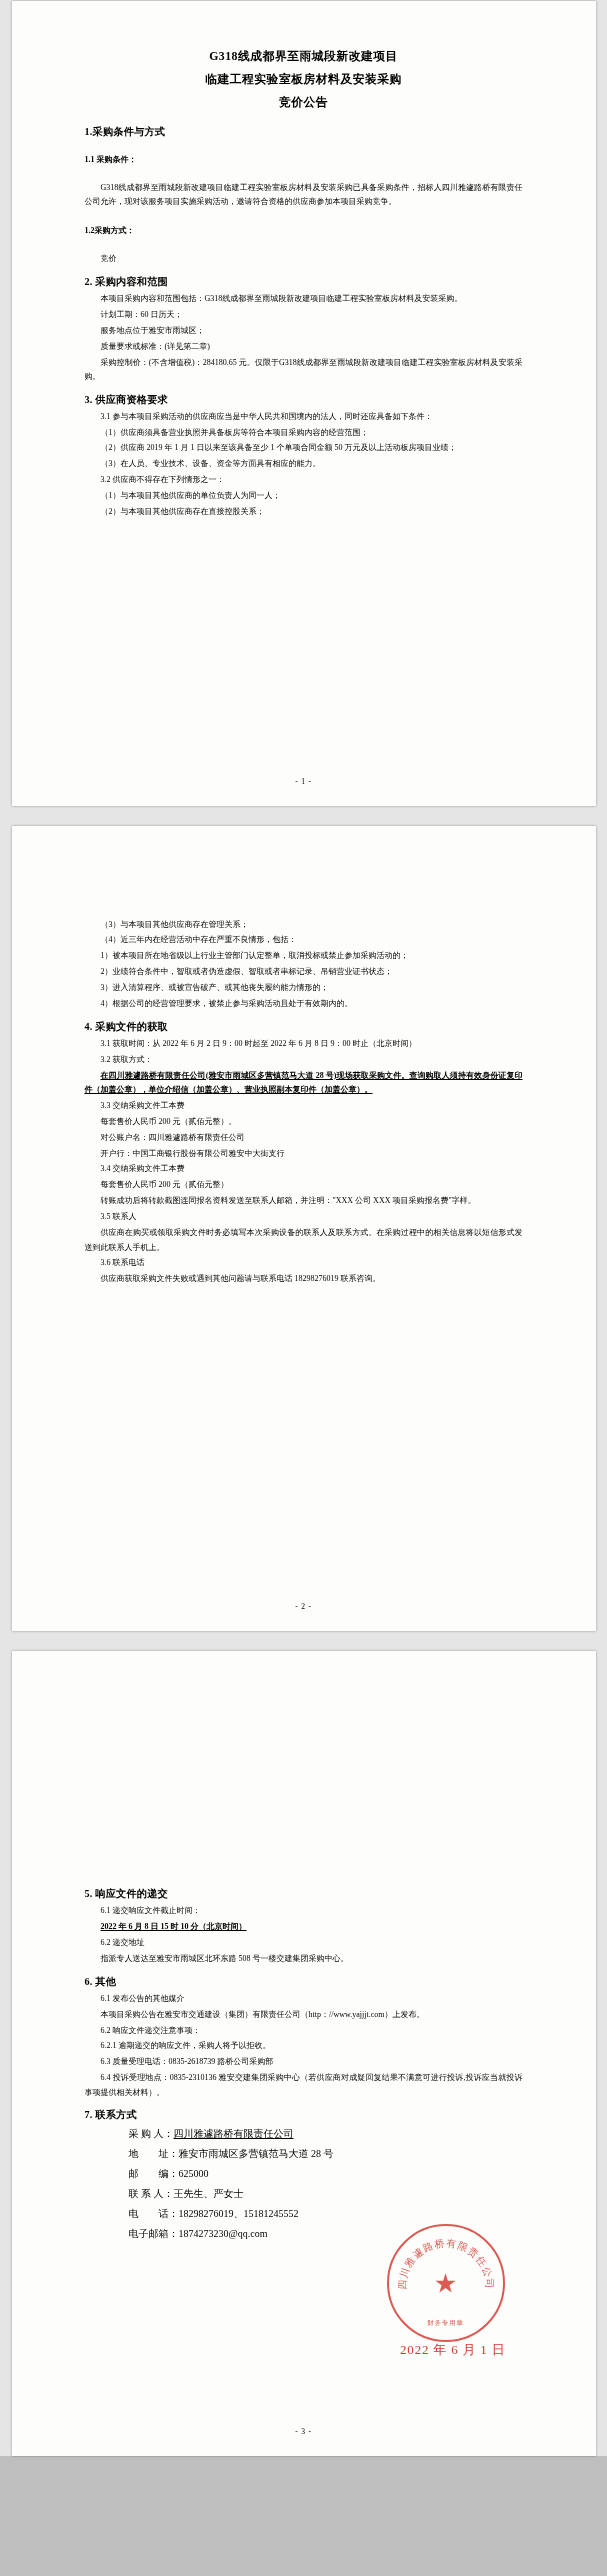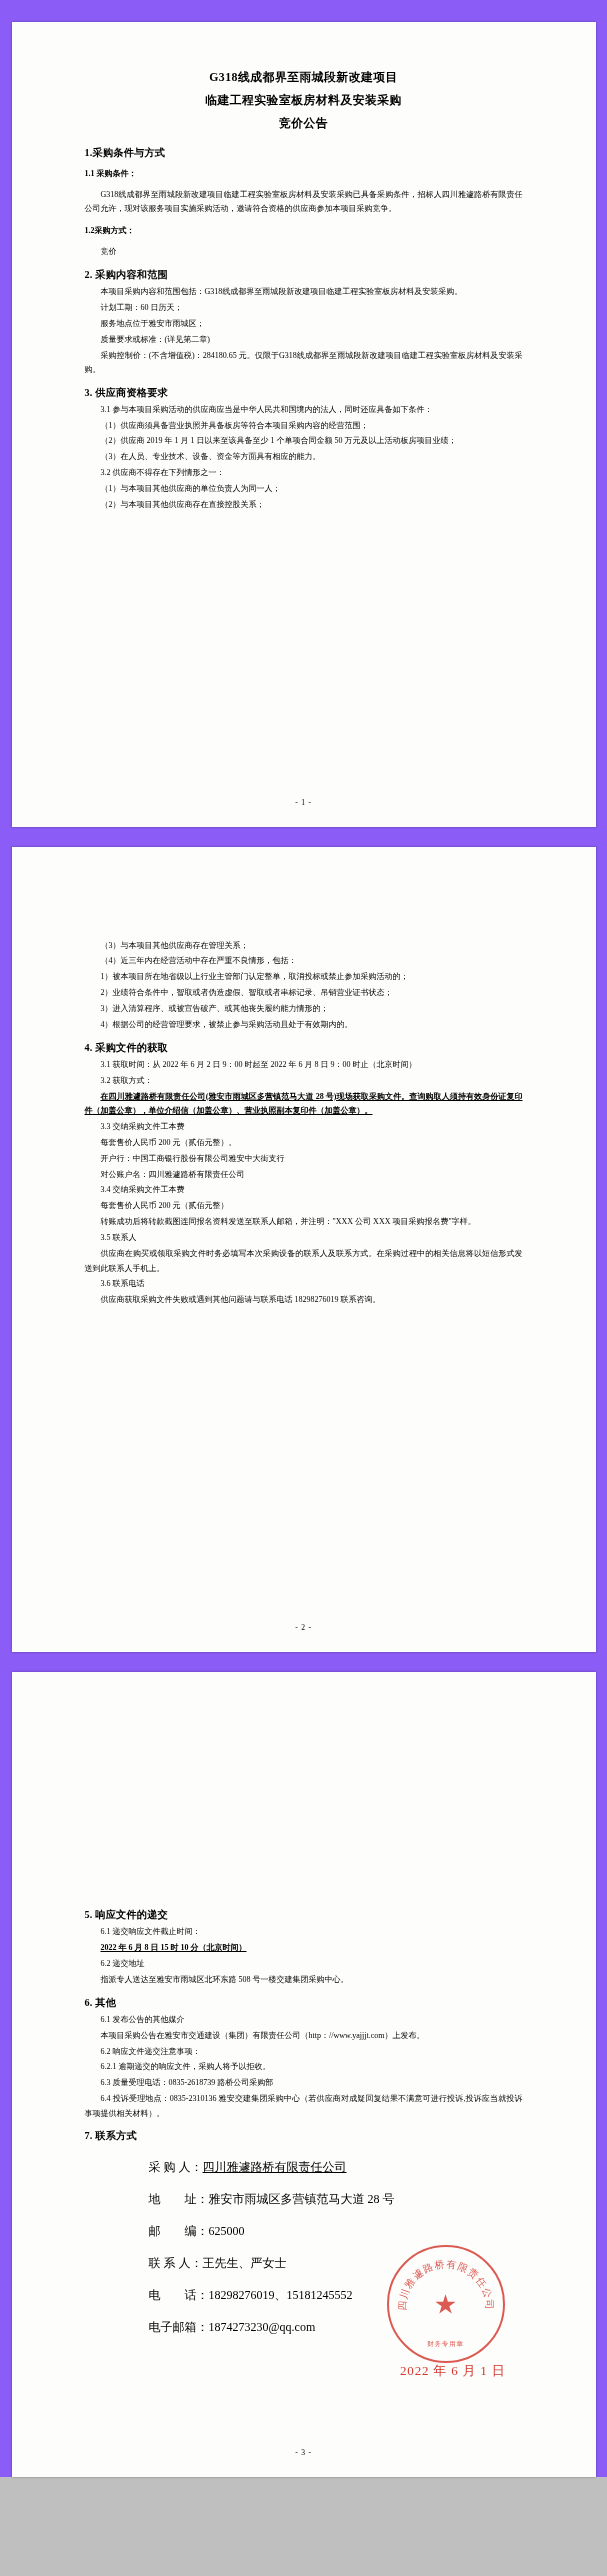--- a/index.html
+++ b/index.html
@@ -8,22 +8,22 @@
     background: #bfbfbf;
   }
   body {
     width: 607px;
     font-family: "Liberation Serif", "DejaVu Serif", serif;
     color: #000;
   }
   .doc {
     width: 607px;
     margin: 0 auto;
-    background: #8b5cf6;
-    padding-top: 22px;
+    background: #e5e5e5;
+    padding-top: 1px;
   }
   .page {
     width: 584px;
     margin: 0 auto 20px auto;
     background: #fdfdfb;
     box-shadow: 0 0 2.3px rgba(0,0,0,0.35);
     position: relative;
     box-sizing: border-box;
   }
   .page-1 { height: 805px; padding: 44px 73px 0 73px; }
@@ -54,21 +54,21 @@
   p.t {
     font-size: 8px;
     line-height: 14.4px;
     margin: 1.5px 0;
     text-align: justify;
     text-indent: 2em;
   }
   p.t0 {
     font-size: 8px;
     line-height: 14.4px;
-    margin: 7px 0;
+    margin: 14px 0;
     text-align: justify;
     text-indent: 0;
   }
   p.ind1 {
     font-size: 8px;
     line-height: 14.4px;
     margin: 1.5px 0;
     text-indent: 2em;
   }
   .u { text-decoration: underline; }
@@ -78,21 +78,21 @@
     position: absolute;
     bottom: 20px;
     left: 0;
     width: 100%;
     text-align: center;
     font-size: 7.6px;
     letter-spacing: 0.8px;
   }
 
   
-  .kv { font-size: 12px; line-height: 16px; margin: 16px; text-indent: 2em; }
+  .kv { font-size: 10px; line-height: 16px; margin: 4px; text-indent: 2em; }
   .kv .k { display: inline-block; min-width: 3.2em; }
 
   
   .seal {
     position: absolute;
     right: 91px;
     bottom: 114px;
     width: 114px;
     height: 114px;
     border: 2.3px solid #d4382f;
@@ -176,22 +176,22 @@
     <p class="t">2）业绩符合条件中，智取或者伪造虚假、智取或者串标记录、吊销营业证书状态；</p>
     <p class="t">3）进入清算程序、或被宣告破产、或其他丧失履约能力情形的；</p>
     <p class="t">4）根据公司的经营管理要求，被禁止参与采购活动且处于有效期内的。</p>
 
     <h2 class="sec">4. 采购文件的获取</h2>
     <p class="ind1">3.1 获取时间：从 2022 年 6 月 2 日 9：00 时起至 2022 年 6 月 8 日 9：00 时止（北京时间）</p>
     <p class="ind1">3.2 获取方式：</p>
     <p class="t bu">在四川雅遽路桥有限责任公司(雅安市雨城区多营镇范马大道 28 号)现场获取采购文件。查询购取人须持有效身份证复印件（加盖公章），单位介绍信（加盖公章）、营业执照副本复印件（加盖公章）。</p>
     <p class="ind1">3.3 交纳采购文件工本费</p>
     <p class="t">每套售价人民币 200 元（贰佰元整）。</p>
+    <p class="t">对公账户名：四川雅遽路桥有限责任公司</p>
     <p class="t">开户行：中国工商银行股份有限公司雅安中大街支行</p>
-    <p class="t">对公账户名：四川雅遽路桥有限责任公司</p>
     <p class="ind1">3.4 交纳采购文件工本费</p>
     <p class="t">每套售价人民币 200 元（贰佰元整）</p>
     <p class="t">转账成功后将转款截图连同报名资料发送至联系人邮箱，并注明："XXX 公司 XXX 项目采购报名费"字样。</p>
     <p class="ind1">3.5 联系人</p>
     <p class="t">供应商在购买或领取采购文件时务必填写本次采购设备的联系人及联系方式。在采购过程中的相关信息将以短信形式发送到此联系人手机上。</p>
     <p class="ind1">3.6 联系电话</p>
     <p class="t">供应商获取采购文件失败或遇到其他问题请与联系电话 18298276019 联系咨询。</p>
 
     <div class="pagenum">- 2 -</div>
   </div>

